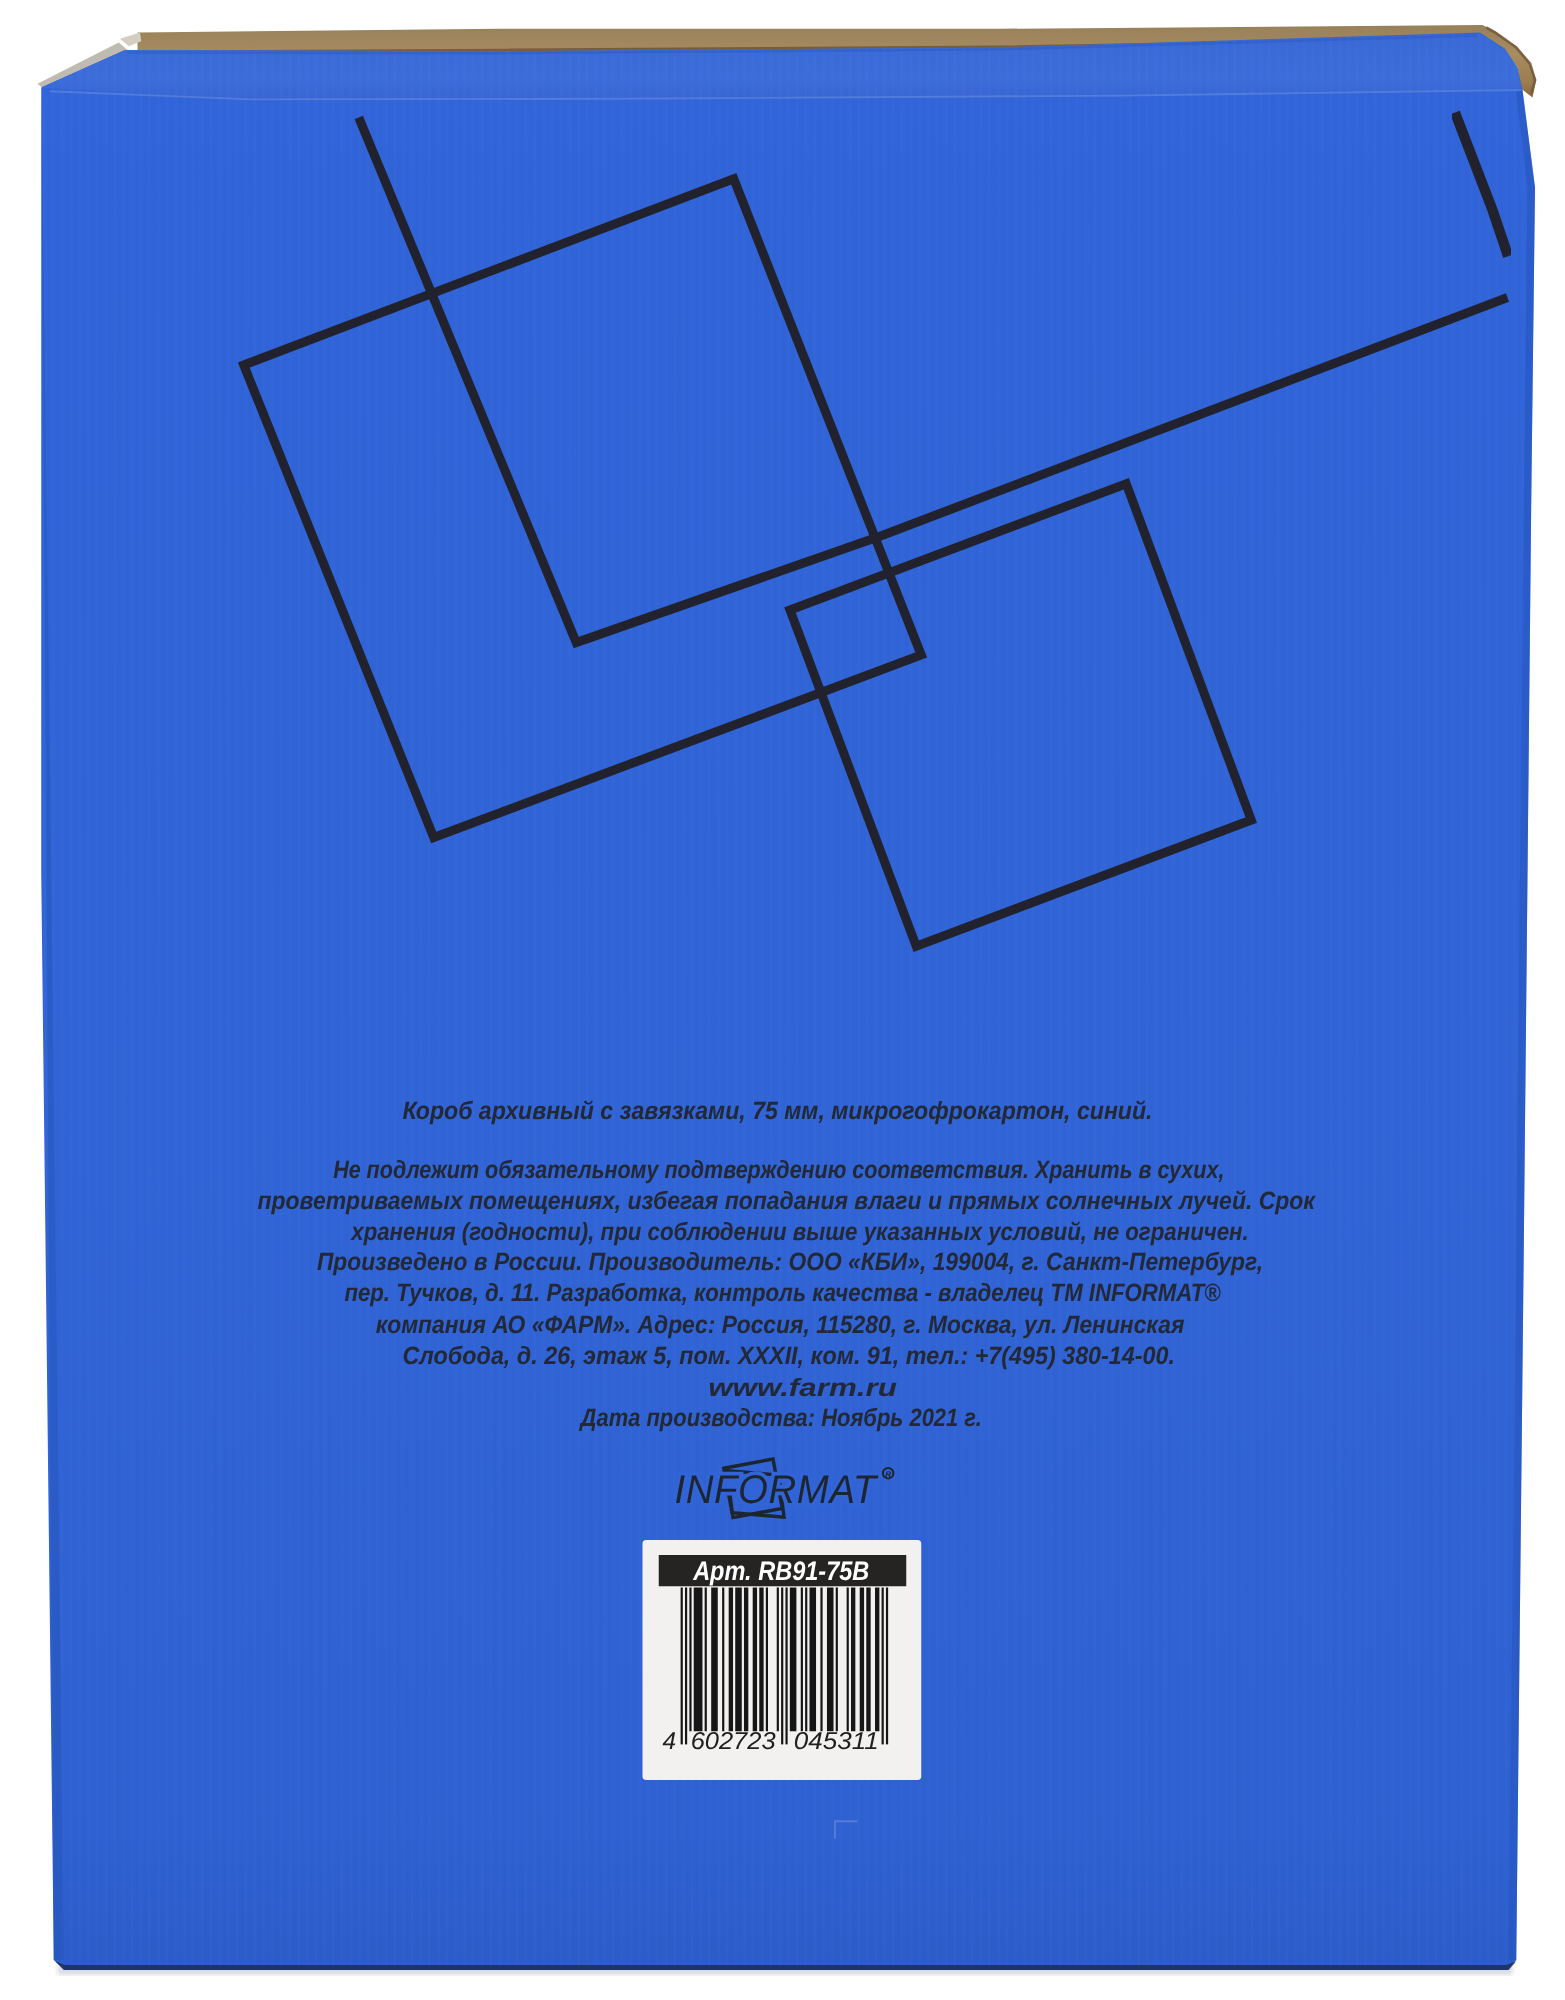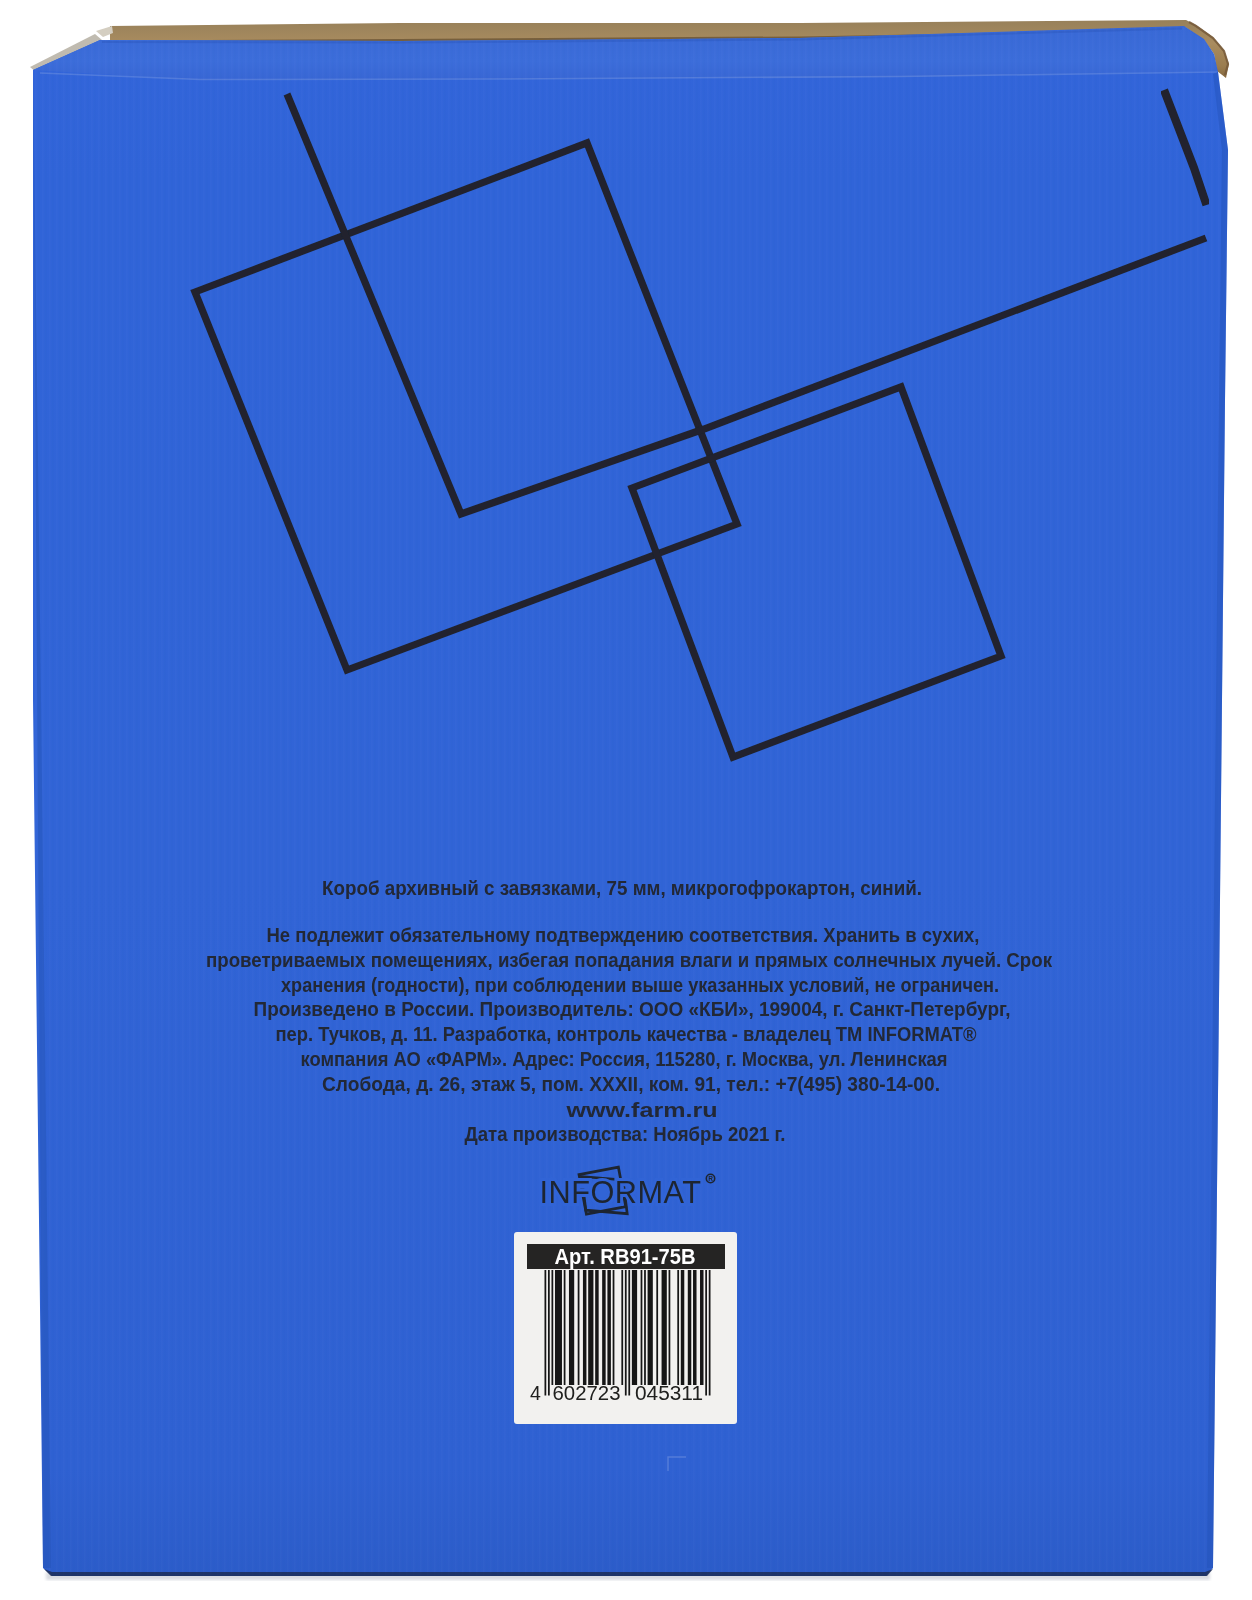--- a/index.html
+++ b/index.html
@@ -1,16 +1,16 @@
 <!DOCTYPE html>
 <html><head><meta charset="utf-8">
 <style>
 html,body{margin:0;padding:0;background:#fff;}
 #stage{position:relative;width:1252px;height:1600px;overflow:hidden;
-  font-family:"Liberation Sans", sans-serif;}
+  font-family:"Liberation Sans", sans-serif;font-style:italic;}
 </style></head>
 <body>
 <div id="stage">
 <svg width="1252" height="1600" viewBox="0 0 1252 1600" xmlns="http://www.w3.org/2000/svg">
 <defs>
   <linearGradient id="face" x1="0" y1="0" x2="0" y2="1">
     <stop offset="0" stop-color="#3365da"></stop>
     <stop offset="0.10" stop-color="#3064d8"></stop>
     <stop offset="0.55" stop-color="#3164d6"></stop>
     <stop offset="0.93" stop-color="#2f61d2"></stop>

